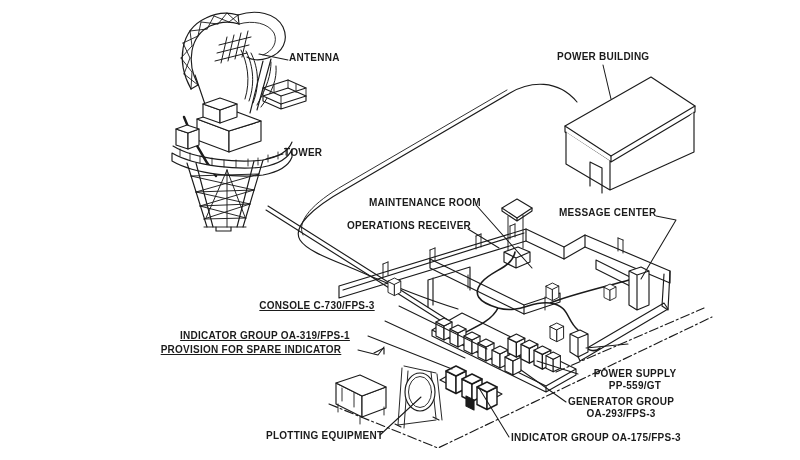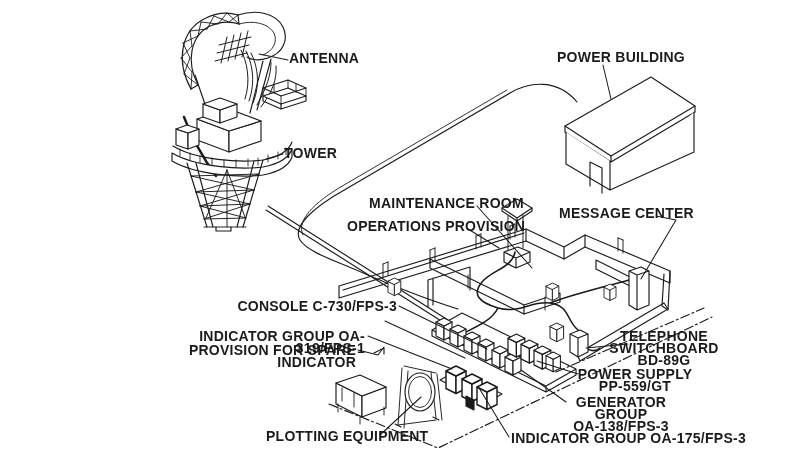--- a/index.html
+++ b/index.html
@@ -3,24 +3,24 @@
 <meta charset="utf-8">
 <style>
   :root { --ink:#1b1b1b; --paper:#ffffff; }
   html,body{margin:0;padding:0;background:#fff;}
   .stage{
     position:relative;width:800px;height:460px;background:var(--paper);
     overflow:hidden;font-family:"Liberation Sans",sans-serif;color:var(--ink);
   }
   .stage svg{position:absolute;left:0;top:0;color:var(--ink);}
   .lbl{
-    position:absolute;font-weight:bold;font-size:14px;line-height:12px;
+    position:absolute;font-weight:bold;font-size:10px;line-height:12px;
     letter-spacing:.25px;color:var(--ink);white-space:pre-line;
   }
-  .lbl.r{text-align:right;}
+  .lbl.r{text-align:center;text-decoration:underline;}
   .lbl.c{text-align:center;}
 </style>
 </head>
 <body>
 
 <div class="stage">
 
 <svg width="800" height="460" viewBox="0 0 800 460">
   <defs>
     <g id="cab">
@@ -212,28 +212,25 @@
       <path d="M509,437 L479,388"></path>
       <path d="M380,435 L421,397"></path>
     </g>
   </g>
 </svg>
 
 <div class="lbl" style="left:289px;top:52px">ANTENNA</div>
 <div class="lbl" style="left:284px;top:147px">TOWER</div>
 <div class="lbl" style="left:557px;top:51px">POWER BUILDING</div>
 <div class="lbl" style="left:369px;top:197px">MAINTENANCE ROOM</div>
-<div class="lbl" style="left:347px;top:220px">OPERATIONS PROVISION</div>
+<div class="lbl" style="left:347px;top:220px">OPERATIONS RECEIVER</div>
 <div class="lbl" style="left:559px;top:207px">MESSAGE CENTER</div>
 <div class="lbl r" style="left:237px;top:300px;width:160px">CONSOLE C-730/FPS-3</div>
 <div class="lbl r" style="left:165px;top:330px;width:200px">INDICATOR GROUP OA-319/FPS-1</div>
 <div class="lbl r" style="left:146px;top:344px;width:210px">PROVISION FOR SPARE INDICATOR</div>
-<div class="lbl c" style="left:606px;top:330px;width:116px">TELEPHONE
-SWITCHBOARD
-BD-89G</div>
 <div class="lbl c" style="left:577px;top:368px;width:116px">POWER SUPPLY
 PP-559/GT</div>
 <div class="lbl c" style="left:562px;top:396px;width:118px">GENERATOR GROUP
-OA-138/FPS-3</div>
+OA-293/FPS-3</div>
 <div class="lbl" style="left:511px;top:432px">INDICATOR GROUP OA-175/FPS-3</div>
 <div class="lbl" style="left:266px;top:430px">PLOTTING EQUIPMENT</div>
 
 </div>
 
 </body></html>

